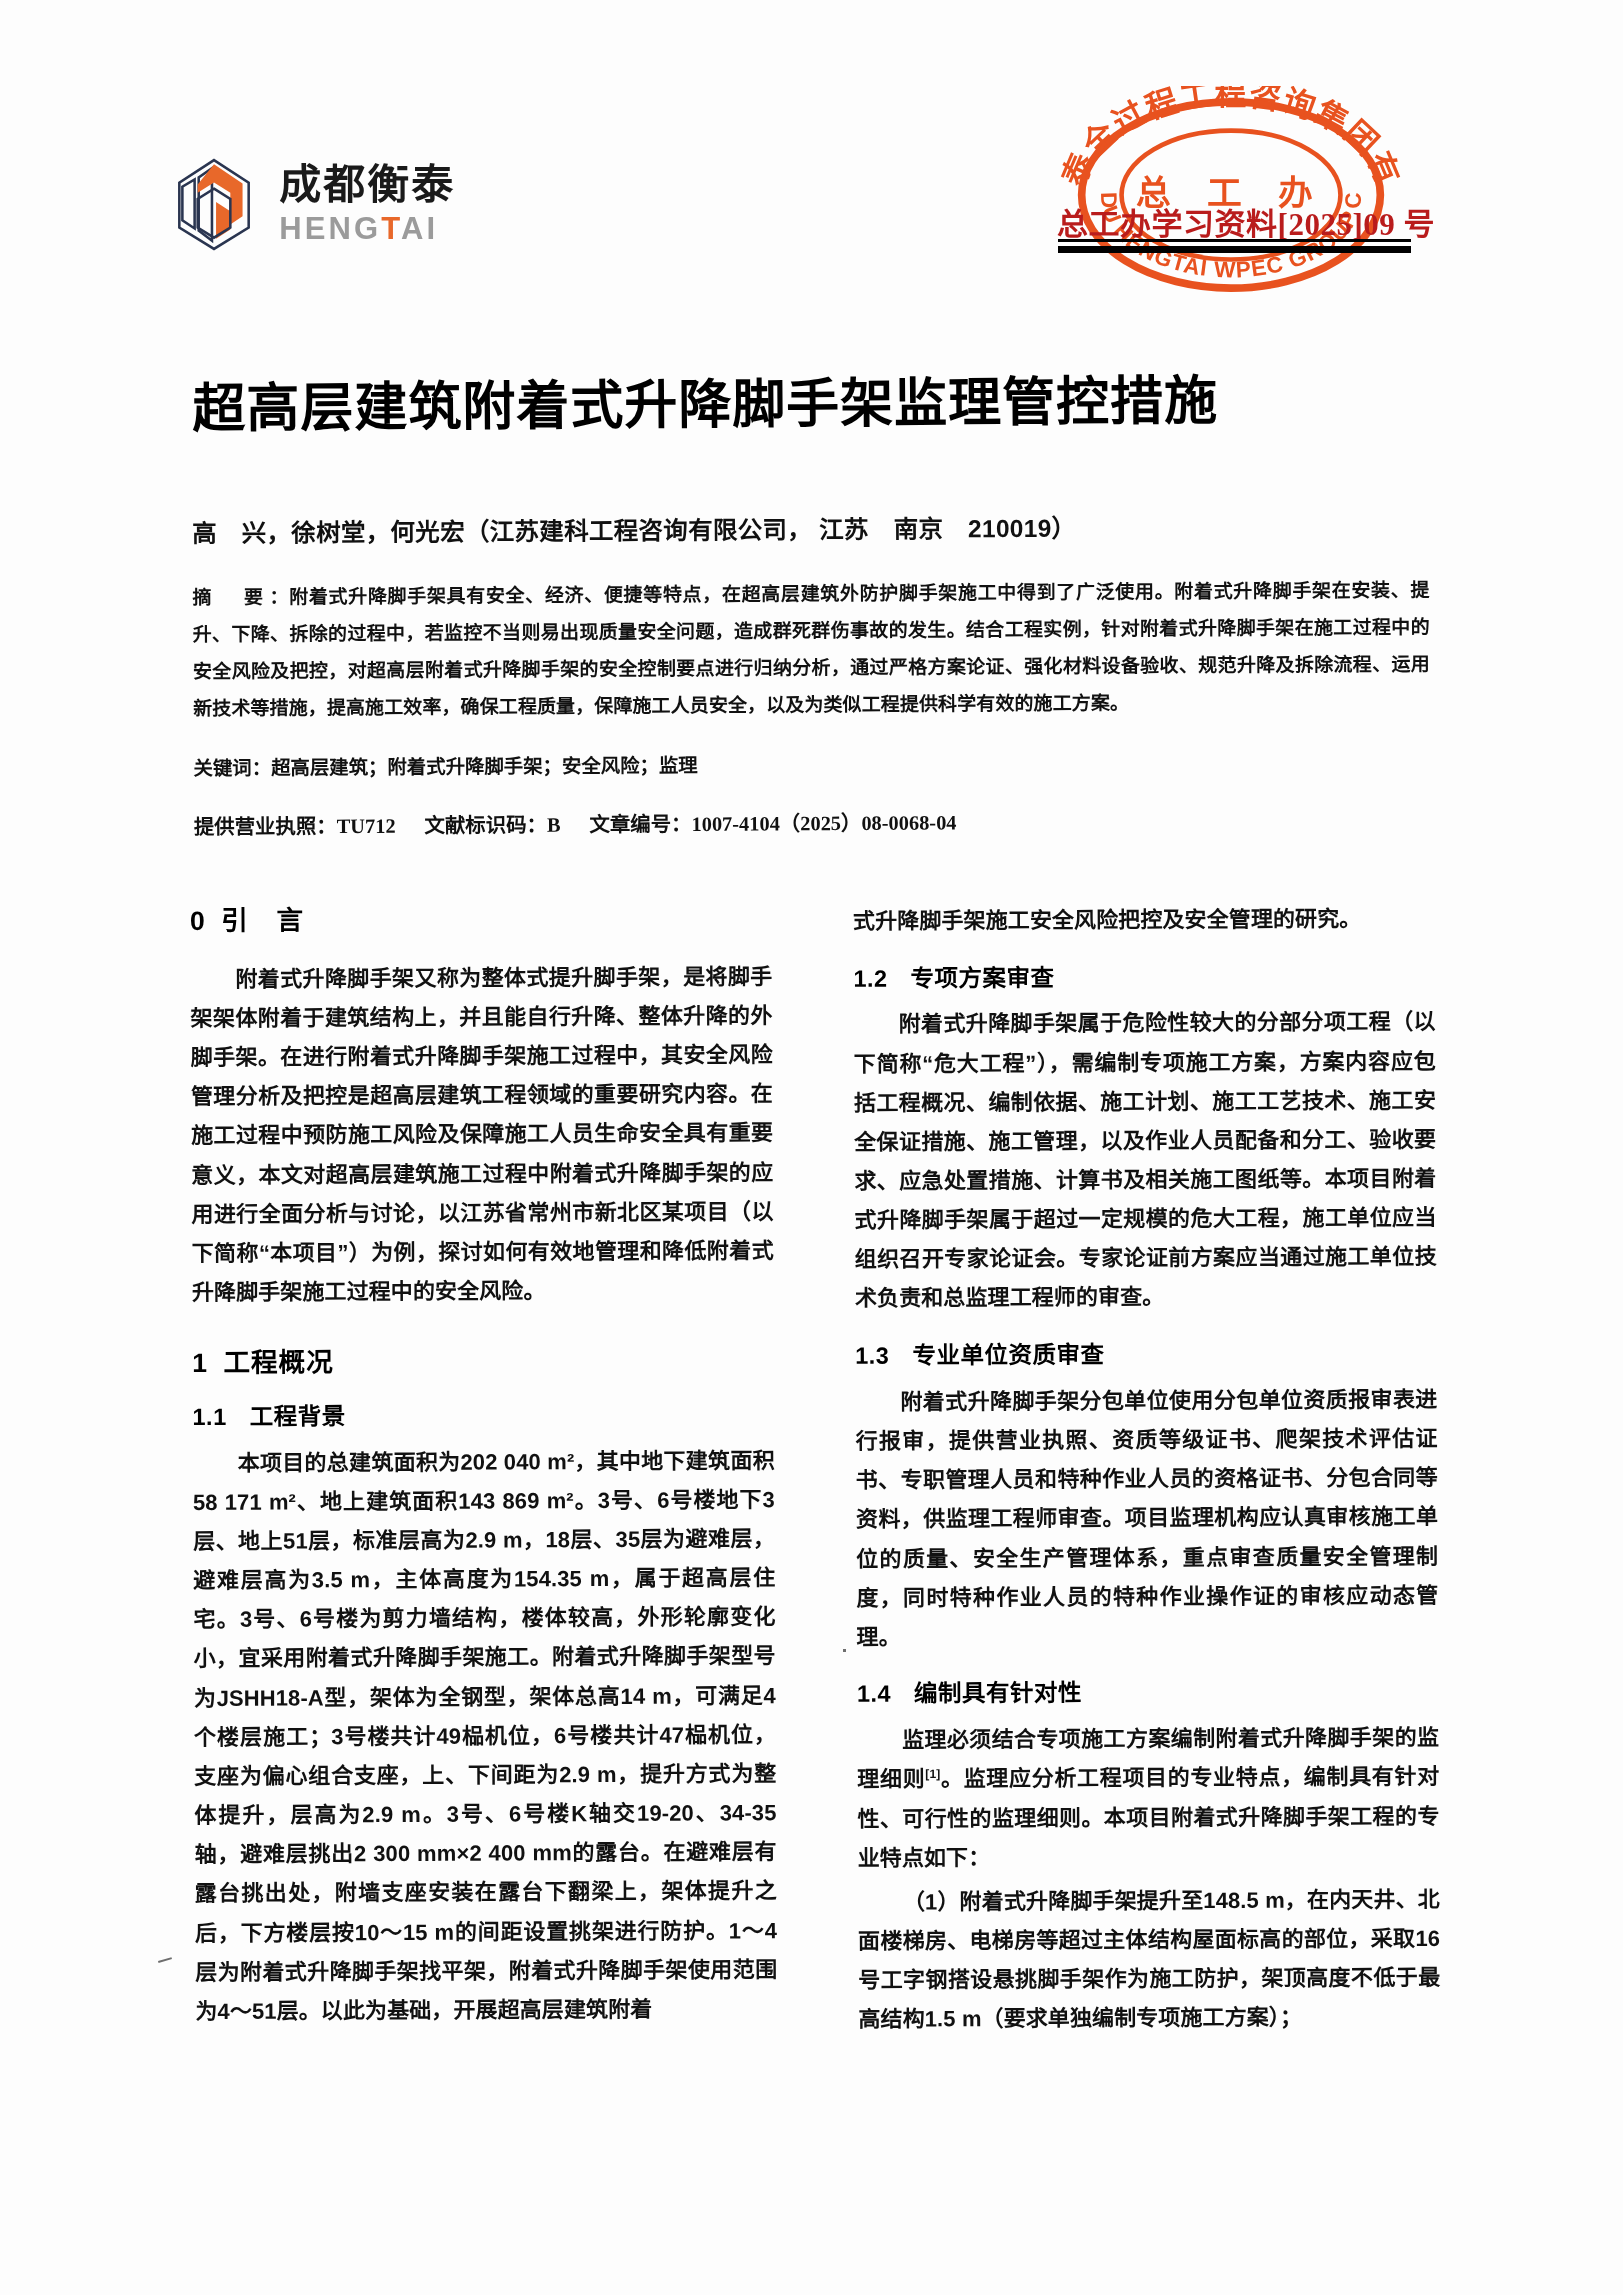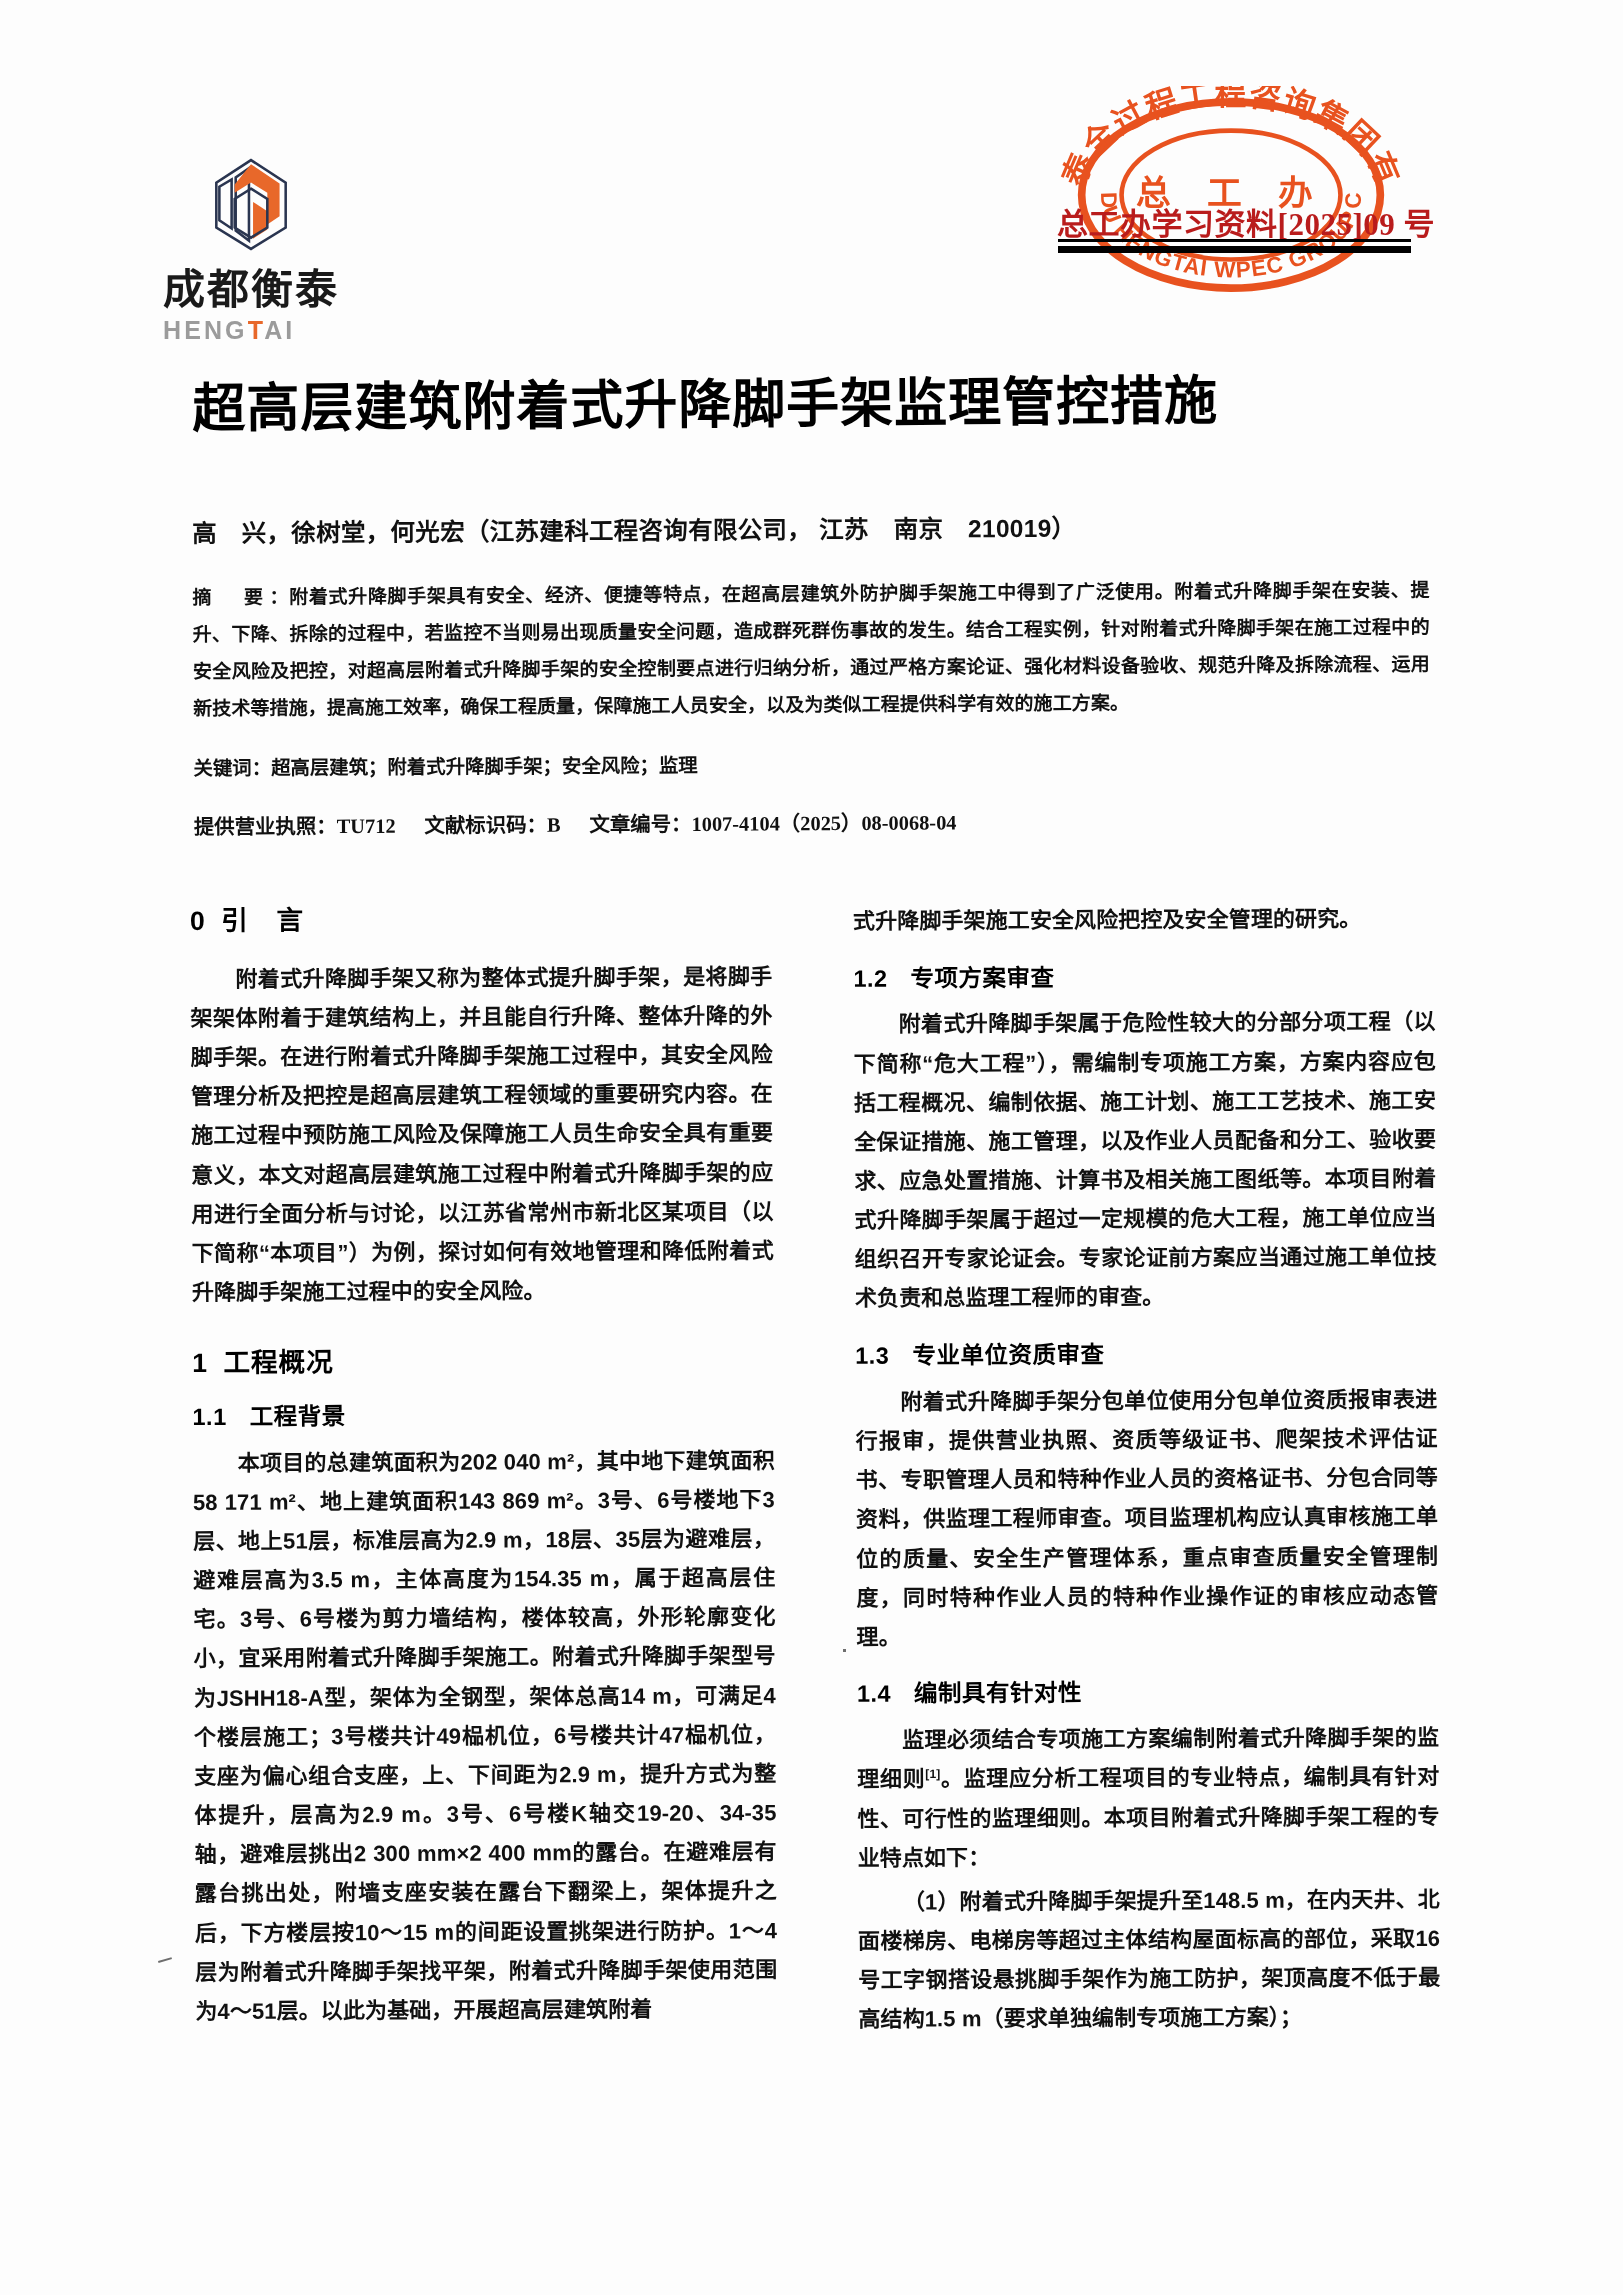--- a/index.html
+++ b/index.html
@@ -29,21 +29,20 @@
     height: 332px;
   }
 
   .logo-block {
     position: absolute;
     left: 163px;
     top: 153px;
     display: flex;
     align-items: center;
     gap: 14.3px;
-    flex-direction: column;
   }
   .logo-mark {
     width: 102px;
     height: 102px;
     position: relative;
     flex: 0 0 auto;
   }
   .logo-text {
     display: flex;
     flex-direction: column;
@@ -52,21 +51,21 @@
   }
   .logo-cn {
     font-size: 42px;
     font-weight: 700;
     letter-spacing: 2px;
     color: #1a1a1a;
     font-family: "Liberation Sans", "DejaVu Sans", sans-serif;
   }
   .logo-en {
     margin-top: 7.2px;
-    font-size: 25px;
+    font-size: 31px;
     font-weight: 800;
     letter-spacing: 3.1px;
     color: #9b9b9b;
   }
   .logo-en .accent { color: #e8682a; }
 
   
   .seal-wrap {
     position: absolute;
     left: 1052px;

